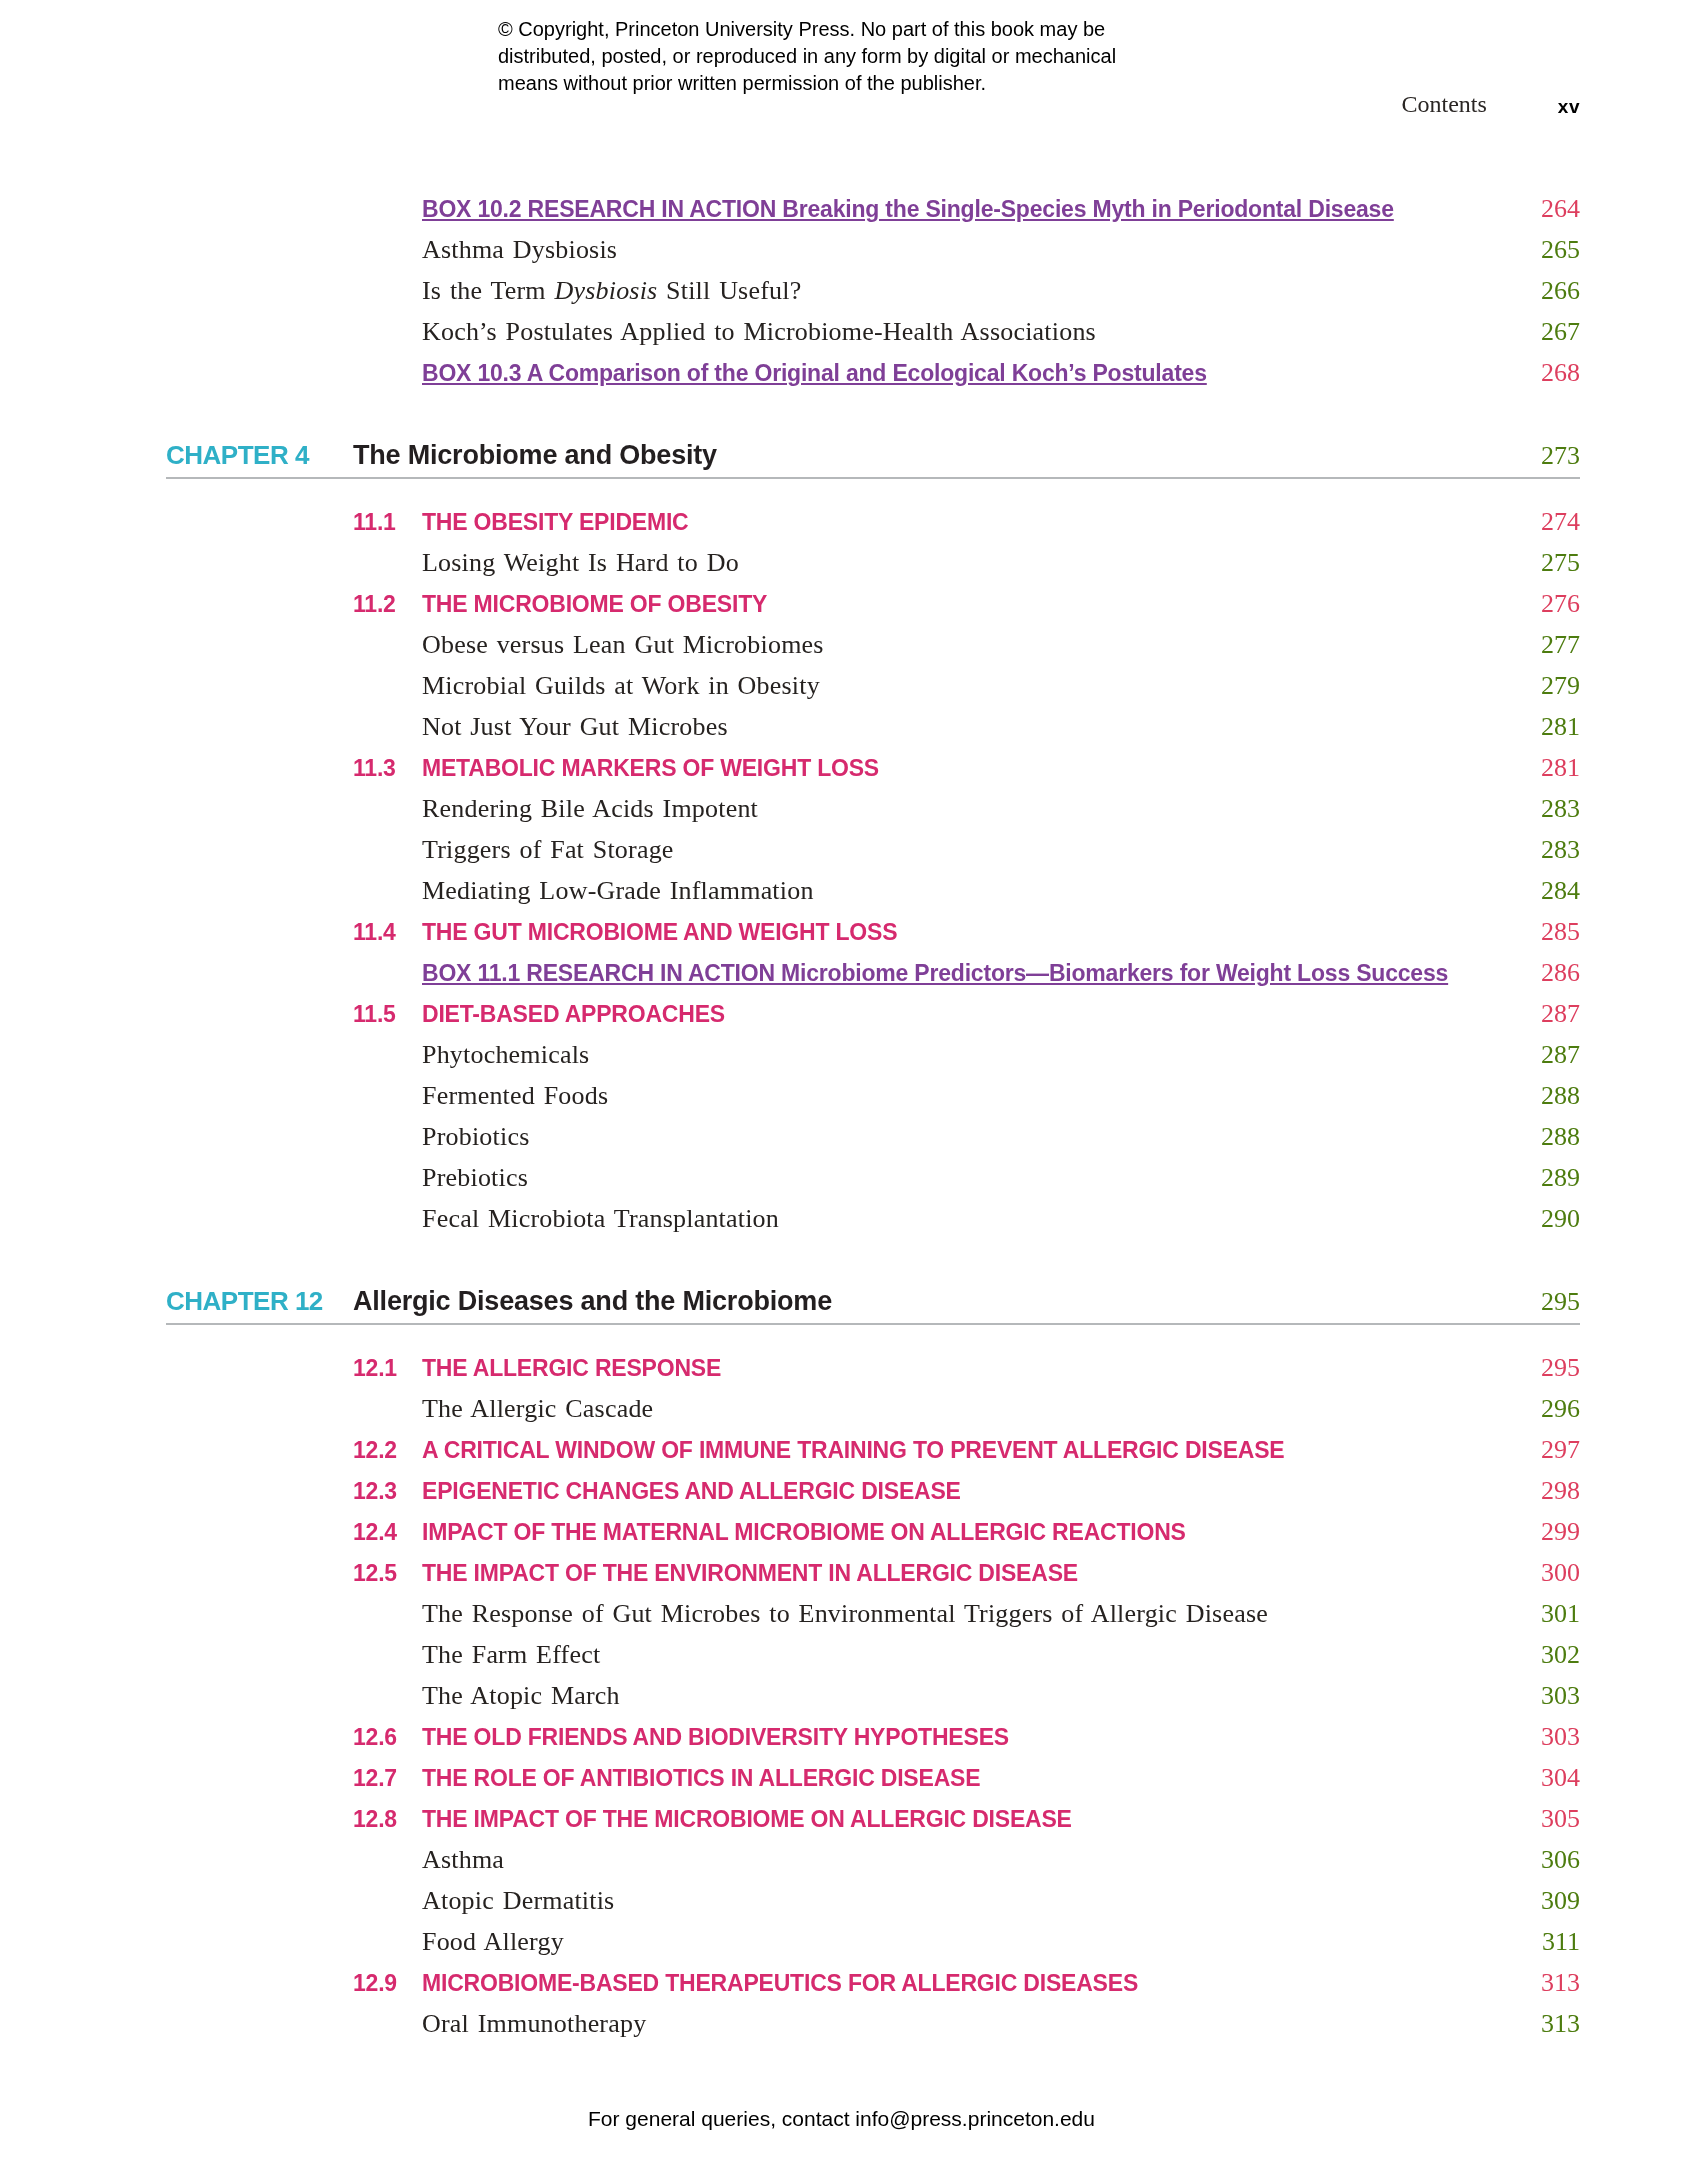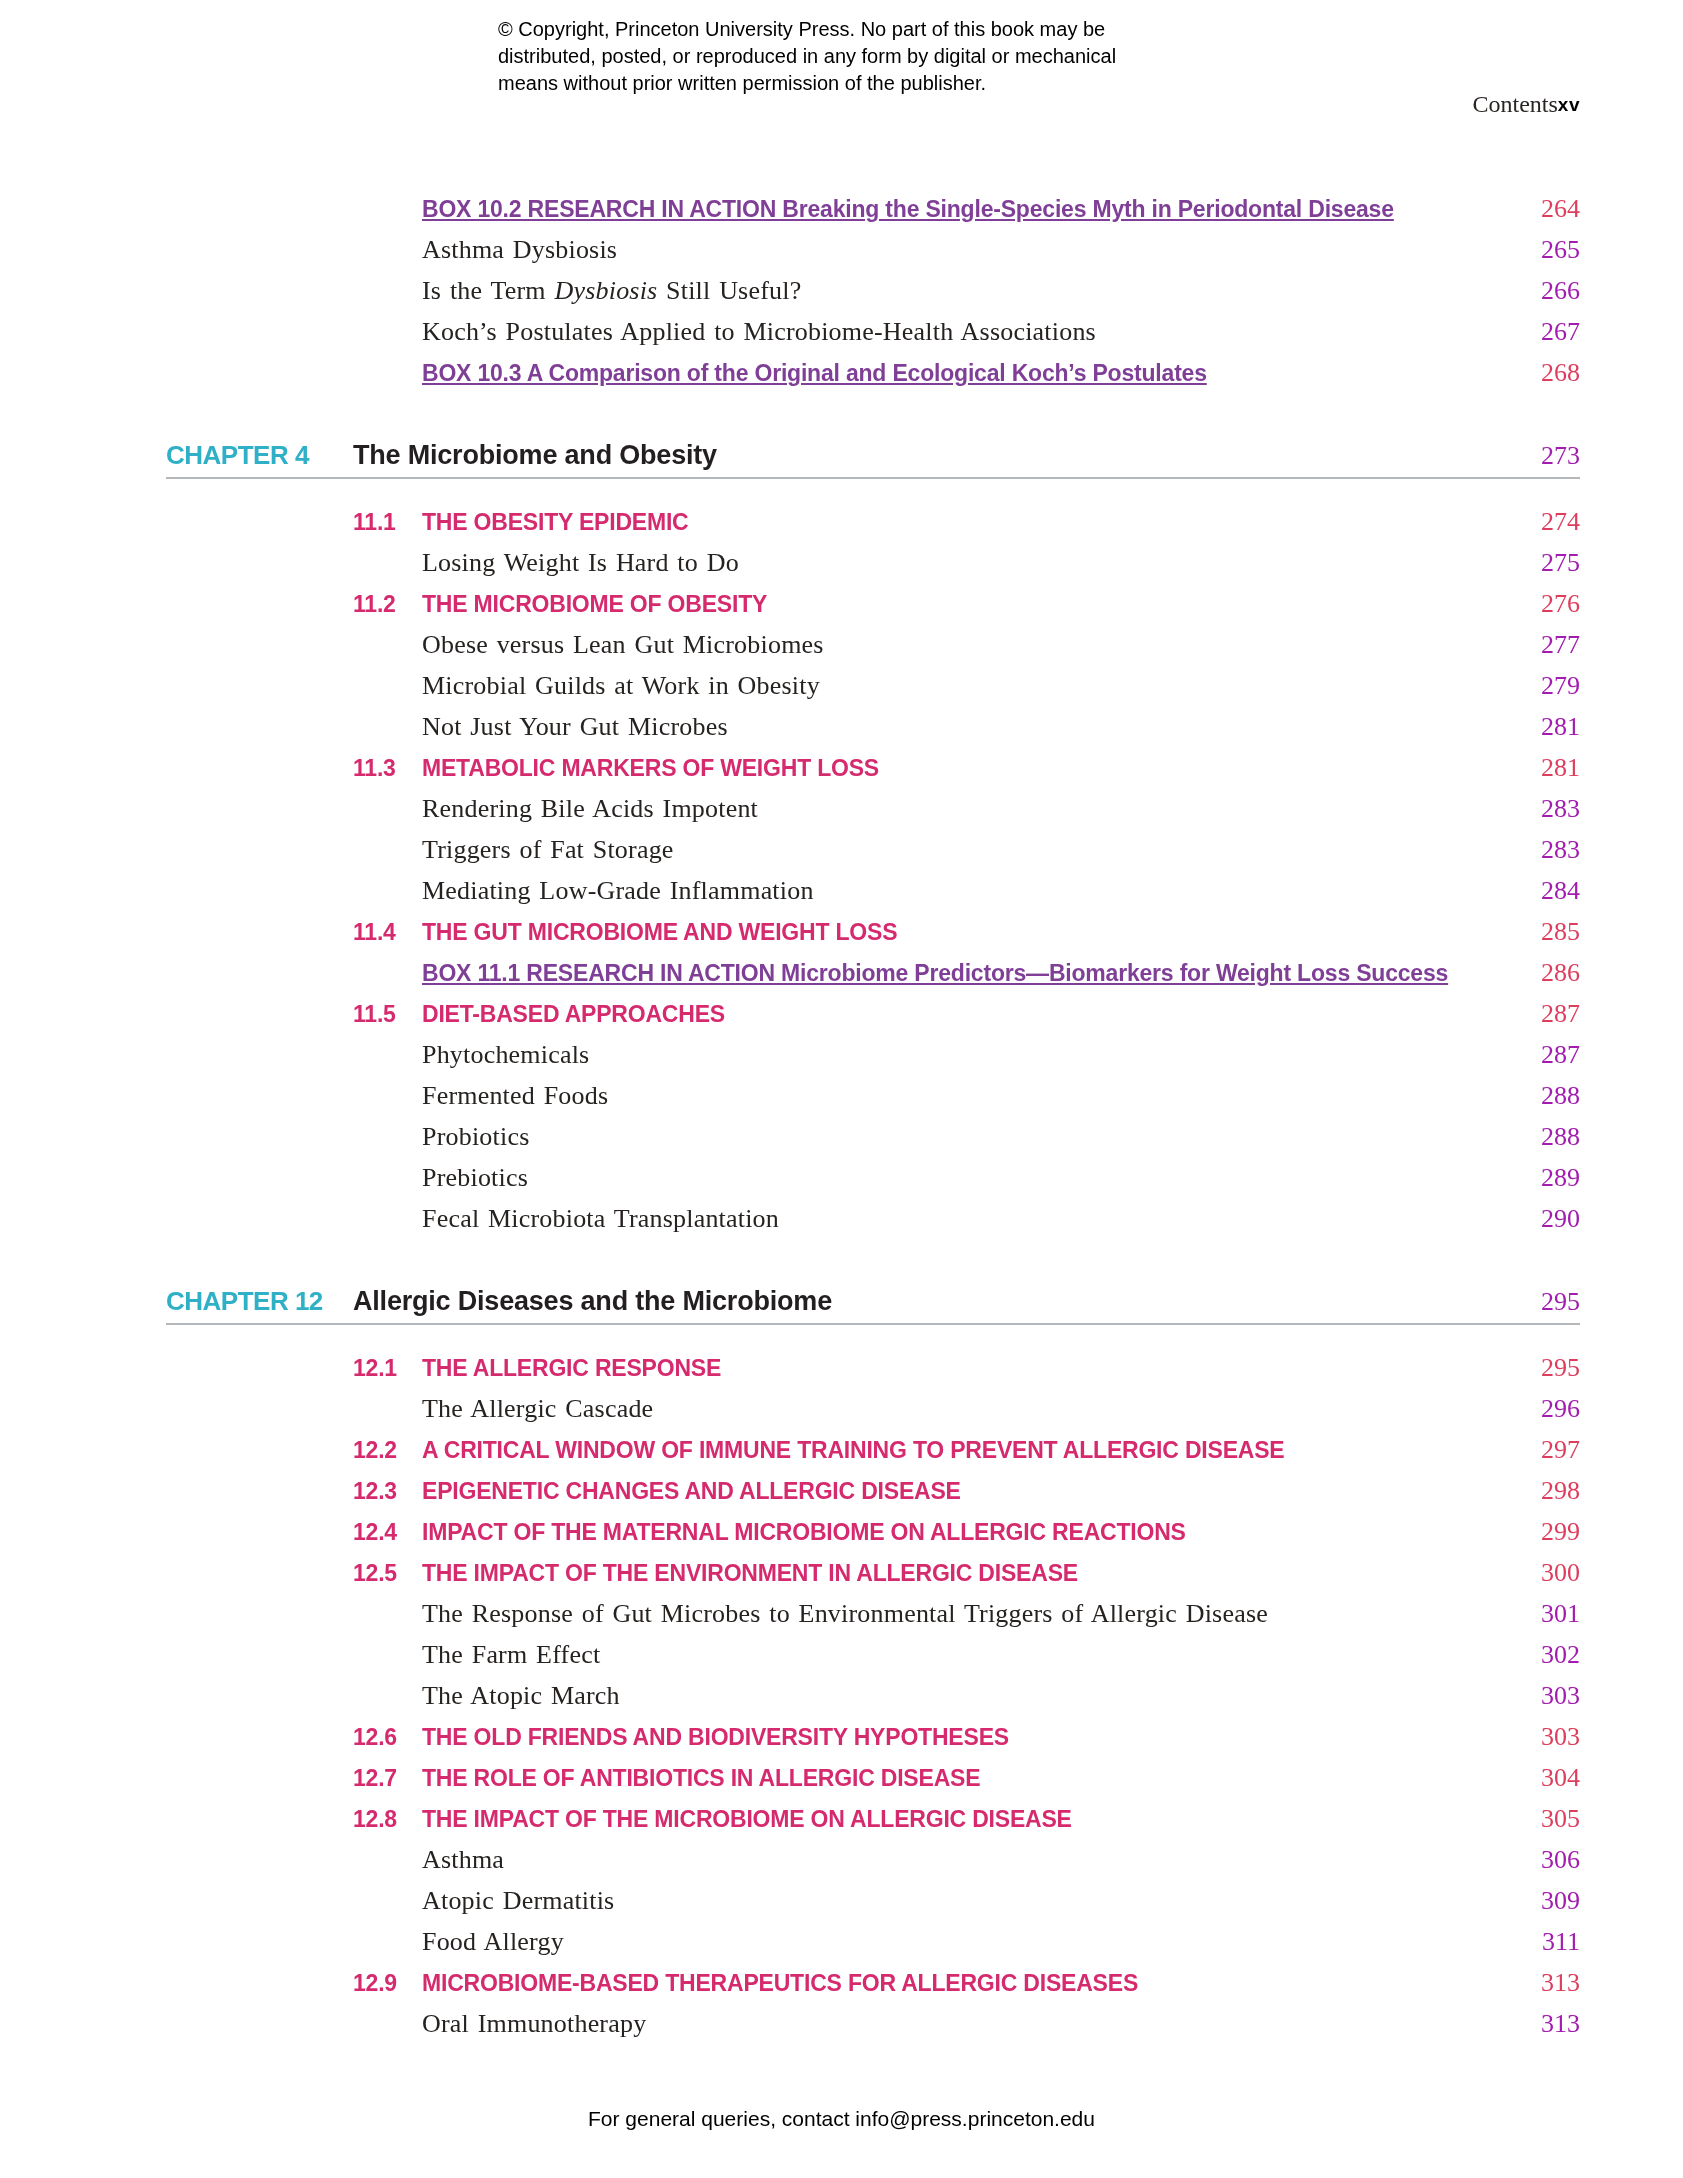--- a/index.html
+++ b/index.html
@@ -16,21 +16,21 @@
     --box-purple:#7f3f97;
     --page-red:#dd3e5e;
     --rule-gray:#b5b8ba;
   }
   .copyright{
     position:absolute; left:498px; top:16px;
     font-size:20px; line-height:27px; color:#000;
   }
   .header-right{
     position:absolute; top:91px; right:103px;
-    display:flex; align-items:center; 
+    display:flex; align-items:flex-end; gap:71px;
   }
   .contents-label{
     font-family:"Liberation Serif", serif;
     font-size:24px; color:#2a2624;
   }
   .folio{ font-size:19px; font-weight:bold; letter-spacing:0.5px; color:#000; }
   .toc{ position:absolute; left:166px; right:103px; top:188px; }
   .row{
     display:flex; align-items:baseline;
     height:41px; line-height:41px; white-space:nowrap;
@@ -61,21 +61,21 @@
     border-bottom:2px solid var(--rule-gray);
     margin-bottom:22px;
   }
   .chlabel{
     width:187px; flex:none; font-weight:bold; font-size:26px;
     color:var(--chapter-teal); letter-spacing:-0.5px;
   }
   .chtitle{
     font-weight:bold; font-size:27px; color:#231f20; letter-spacing:-0.2px;
   }
-  .pg{ font-family:"Liberation Serif", serif; font-size:26px; color:#a21caf; }
+  .pg{ font-family:"Liberation Serif", serif; font-size:26px; color:#4d7c0f; }
   .pg.accent{ color:var(--page-red); }
   .footer{
     position:absolute; left:0; right:0; top:2107px;
     text-align:center; font-size:21px; color:#000000;
   }
 </style>
 </head>
 <body>
 
 <div class="copyright">

